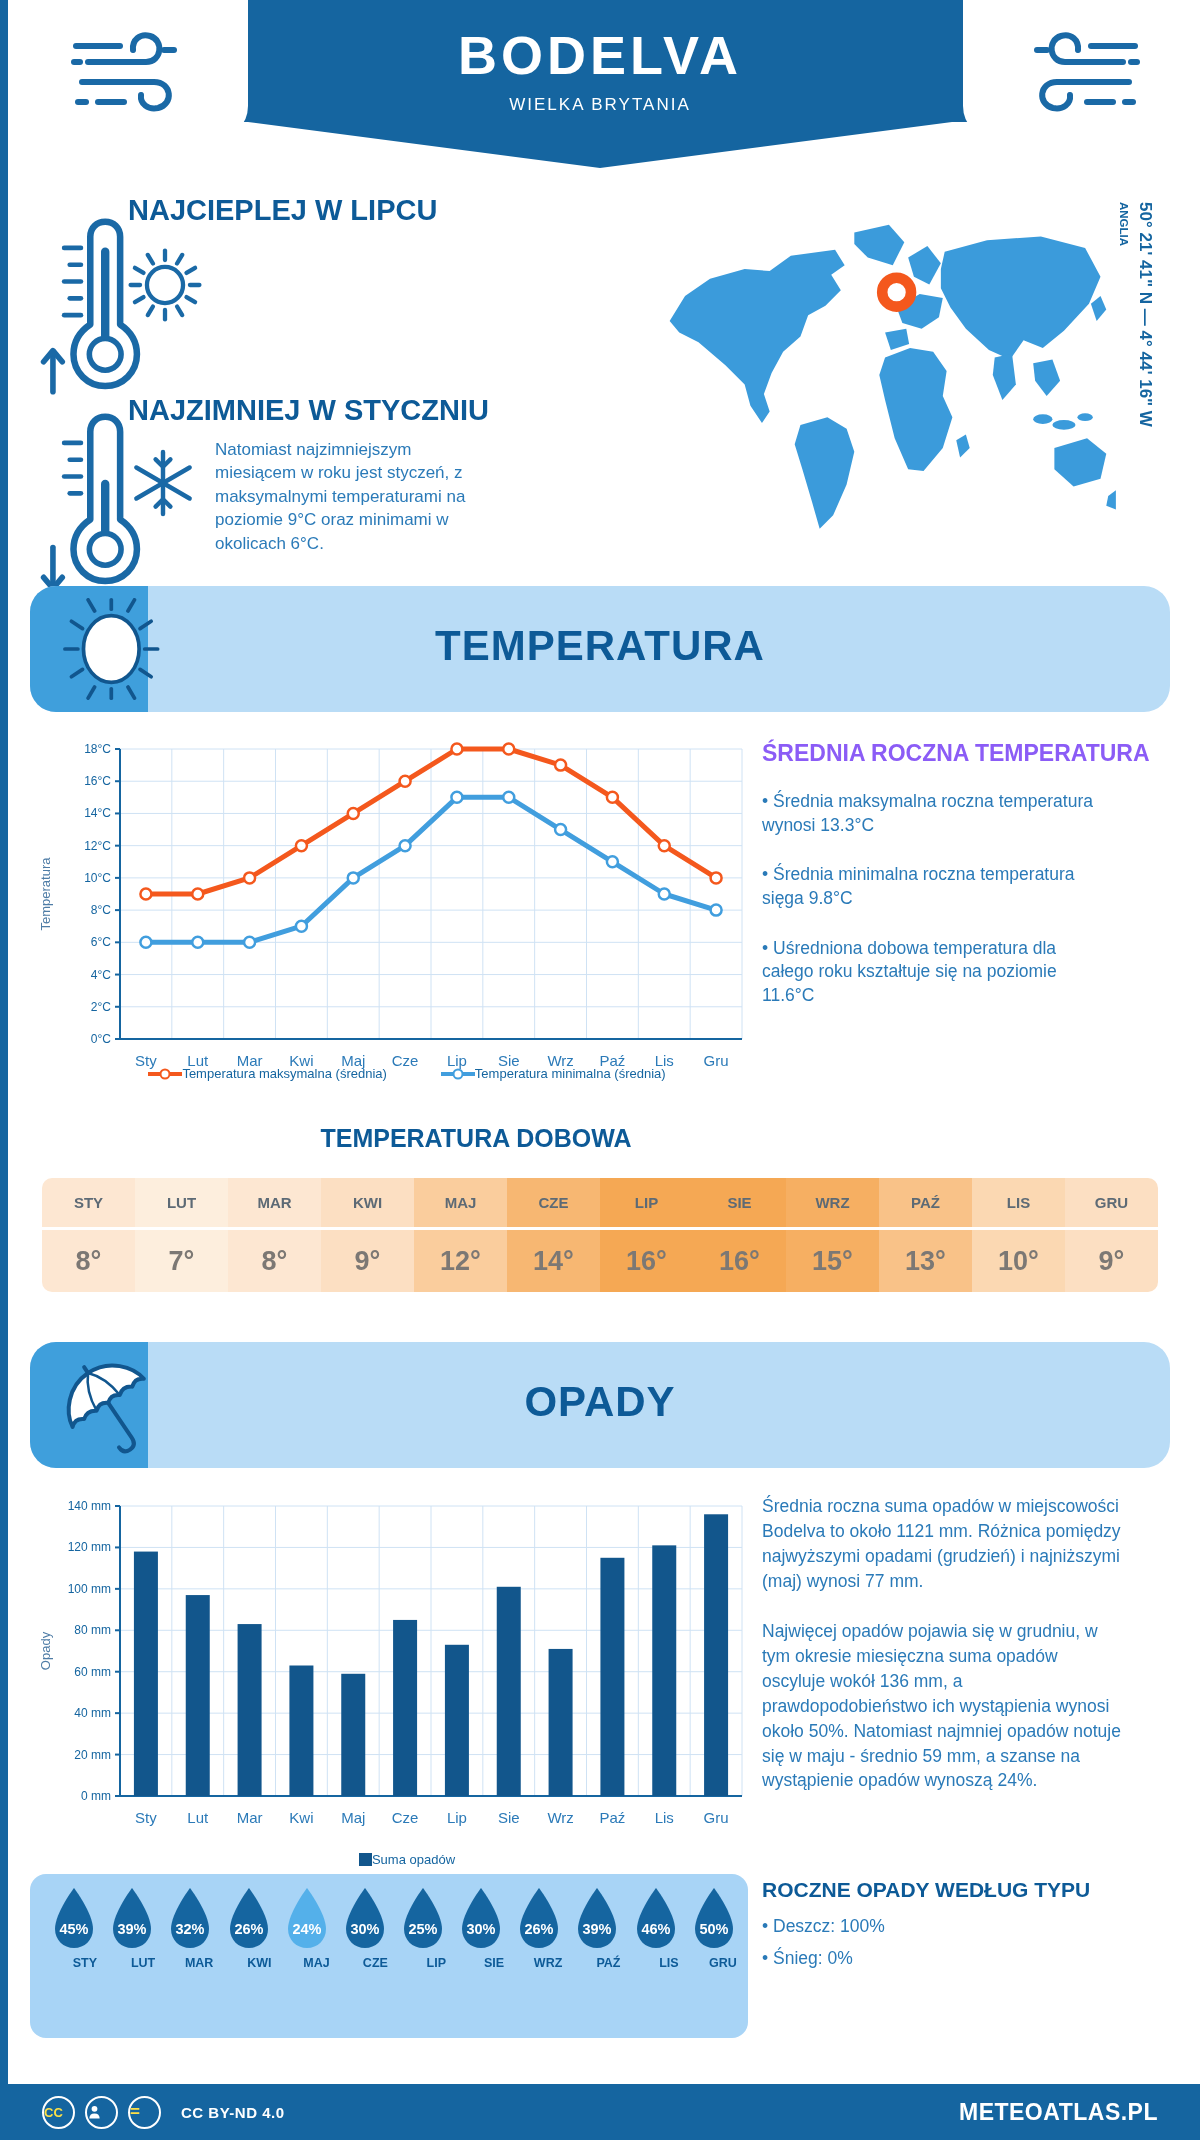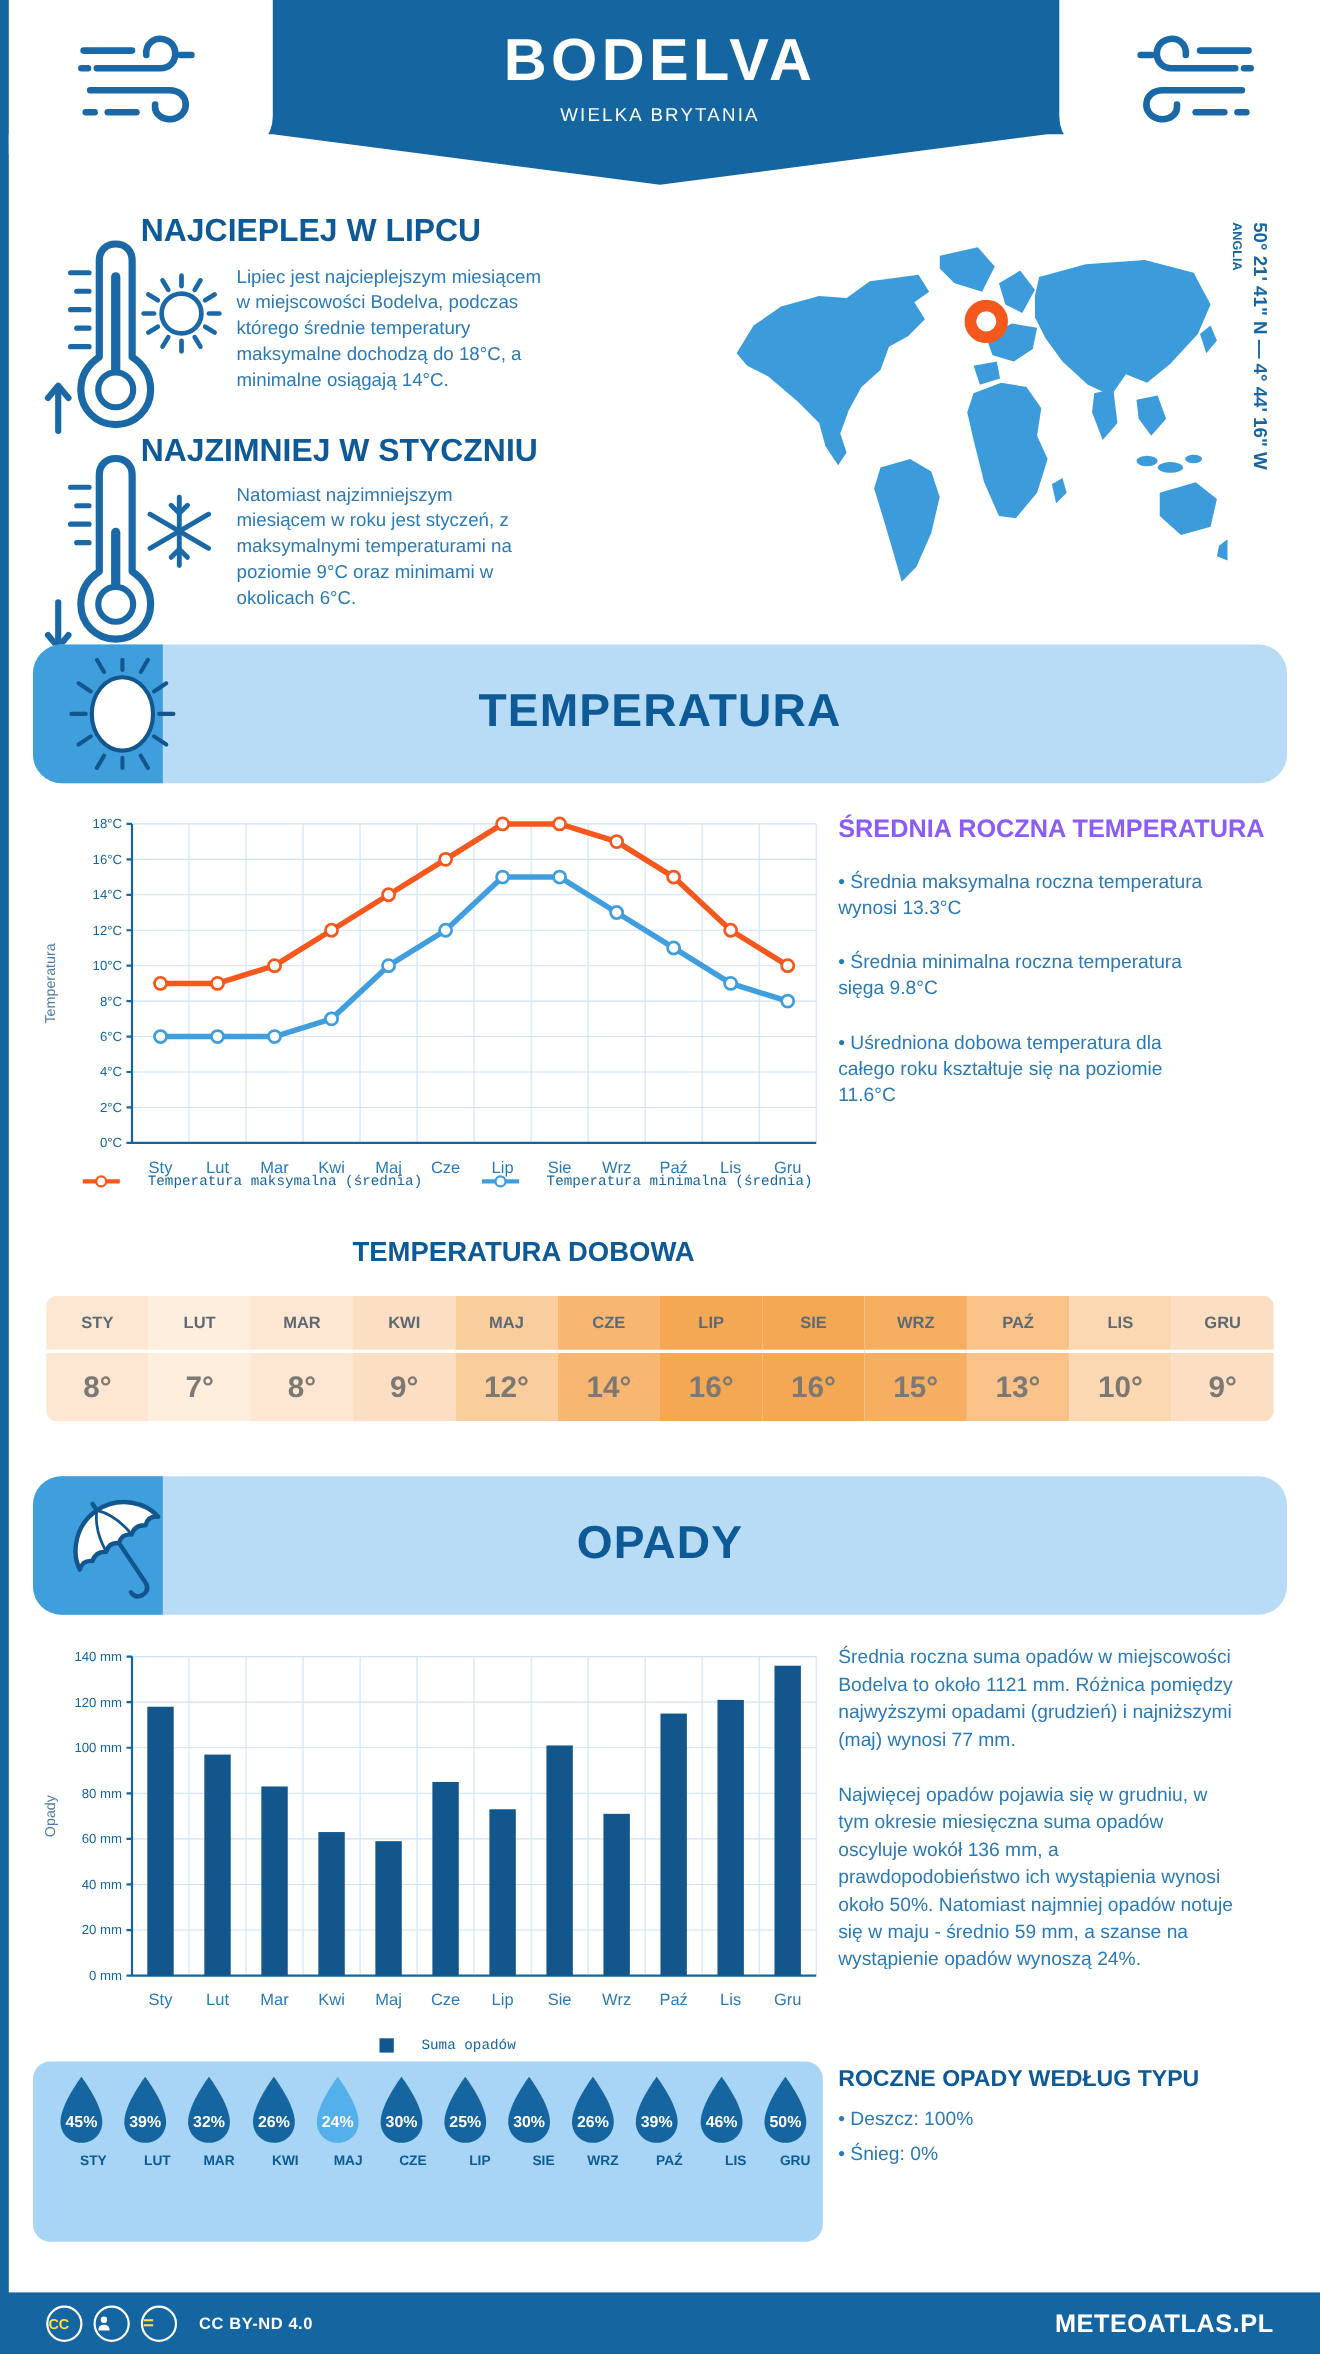--- a/index.html
+++ b/index.html
@@ -22,21 +22,21 @@
   .vtext.small{font-size:11.5px;}
   .vtext.big{font-size:17px;}
   .banner{position:absolute;left:30px;width:1140px;height:126px;background:#b9dcf6;border-radius:26px;}
   .banner-icon{position:absolute;left:30px;width:118px;height:126px;background:#3f9fdc;border-radius:26px 0 0 26px;}
   .banner-title{position:absolute;left:0;width:1200px;text-align:center;font-size:42px;
         font-weight:bold;color:#0d5a97;letter-spacing:1px;}
   .axis-title{position:absolute;width:140px;height:16px;line-height:16px;text-align:center;
         color:#4e7ca6;font-size:13px;transform:rotate(-90deg);}
   .legend{position:absolute;left:62px;width:690px;display:flex;justify-content:center;
         align-items:center;gap:54px;font-size:13px;color:#1565a0;}
-  .legend .item{display:flex;align-items:center;gap:25px;font-family:Liberation Mono, monospace;}
+  .legend .item{display:flex;align-items:center;gap:0;}
   .stats-title{position:absolute;left:762px;font-size:23px;font-weight:bold;color:#8b5cf6;}
   .stat-line{font-size:17.5px;color:#2a7ab8;line-height:1.35;margin-bottom:26px;}
   .daily-title{position:absolute;left:0;width:952px;text-align:center;font-size:25px;
         font-weight:bold;color:#0d5a97;}
   .daily-table{position:absolute;left:42px;top:1178px;width:1116px;display:flex;
         border-radius:10px;overflow:hidden;}
   .t-col{flex:1;display:flex;flex-direction:column;}
   .t-head{height:49px;display:flex;align-items:center;justify-content:center;font-size:15px;
         font-weight:bold;color:#5d6a75;border-bottom:3px solid #fff;}
   .t-val{height:62px;display:flex;align-items:center;justify-content:center;font-size:27px;
@@ -128,21 +128,20 @@
       <path d="M36 75 L30 85"></path>
         <path d="M25 64 L15 70"></path>
         <path d="M21 50 H10"></path>
         <path d="M25 36 L15 30"></path>
       <path d="M36 25 L30 15"></path>
         <path d="M50 21 V10"></path>
         <path d="M64 25 L70 15"></path>
         <path d="M75 36 L85 30"></path>
     </g>
   </svg>
-  <div class="hl-text" style="left:215px;top:240px">Lipiec jest najcieplejszym miesiącem w miejscowości Bodelva, podczas którego średnie temperatury maksymalne dochodzą do 18°C, a minimalne osiągają 14°C.</div>
 
   <svg class="abs" style="left:38px;top:400px" width="112" height="196" viewBox="0 0 120 210">
     <g fill="none" stroke="#1a69a6" stroke-linecap="round" stroke-linejoin="round">
       <path stroke-width="6" d="M16 158 V200"></path>
         <path stroke-width="6" d="M6 190 L16 202 L26 190"></path>
       <path stroke-width="5" d="M28 46 H46"></path>
         <path stroke-width="5" d="M34 64 H46"></path>
       <path stroke-width="5" d="M28 82 H46"></path>
         <path stroke-width="5" d="M34 100 H46"></path>
       <path stroke-width="7" d="M56 34 C56 24 63 18 72 18 C81 18 88 24 88 34 V128 C100 136 106 146 106 160 C106 179 91 194 72 194 C53 194 38 179 38 160 C38 146 44 136 56 128 Z"></path>

